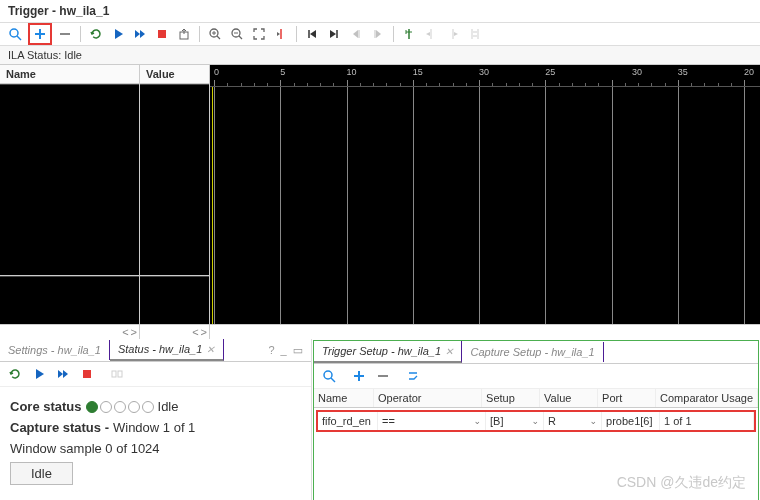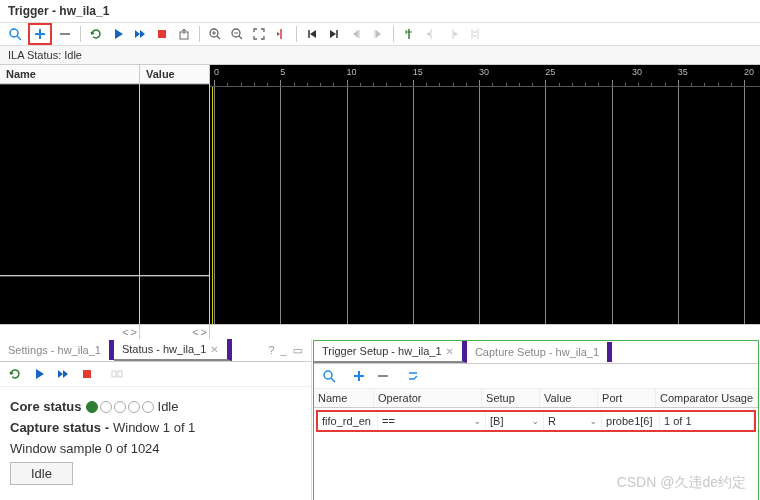--- a/index.html
+++ b/index.html
@@ -22,21 +22,21 @@
   .tick { position: absolute; bottom: 0; width: 1px; height: 6px; background: #888; }
   .ticksm { position: absolute; bottom: 0; width: 1px; height: 3px; background: #666; }
   .vline { position: absolute; top: 22px; bottom: 0; width: 1px; background: #888; }
   .yline { position: absolute; top: 22px; bottom: 0; width: 1px; background: #cccc00; }
   .scroll-row { display: flex; height: 14px; }
   .scroll-row .sp { border-right: 1px solid #ccc; display:flex; align-items:center; justify-content:flex-end; padding-right:2px;}
   .lower { display: flex; height: 180px; }
   .panel-l { width: 360px; border-right: 1px solid #ddd; display: flex; flex-direction: column; }
   .panel-r { flex: 1; display: flex; flex-direction: column; border: 1px solid #4caf50; margin: 1px; }
   .tabs { display: flex; border-bottom: 1px solid #ccc; font-size: 11px; align-items: center; }
-  .tab { padding: 4px 8px; border-right: 5px solid #4c1d95; color: #888; cursor: pointer; display:flex; align-items:center; gap:4px;}
+  .tab { padding: 4px 8px; border-right: 1px solid #4c1d95; color: #888; cursor: pointer; display:flex; align-items:center; gap:4px;font-style:italic;}
   .tab.active { color: #333; border-bottom: 2px solid #888; }
   .tab .x { color: #aaa; font-size: 10px; }
   .help { margin-left: auto; padding-right: 8px; color: #999; display:flex; gap:6px;}
   .subtool { display: flex; align-items: center; padding: 3px 6px; gap: 6px; border-bottom: 1px solid #eee; }
   .body { padding: 6px 10px; font-size: 13px; }
   .row { display: flex; align-items: center; margin: 6px 0; gap: 4px; }
   .dots { display: flex; gap: 2px; }
   .dot { width: 12px; height: 12px; border: 1px solid #aaa; border-radius: 50%; }
   .dot.on { background: #2e7d32; border-color: #2e7d32; }
   .btn { border: 1px solid #bbb; padding: 3px 20px; background: #f5f5f5; cursor: pointer; }

